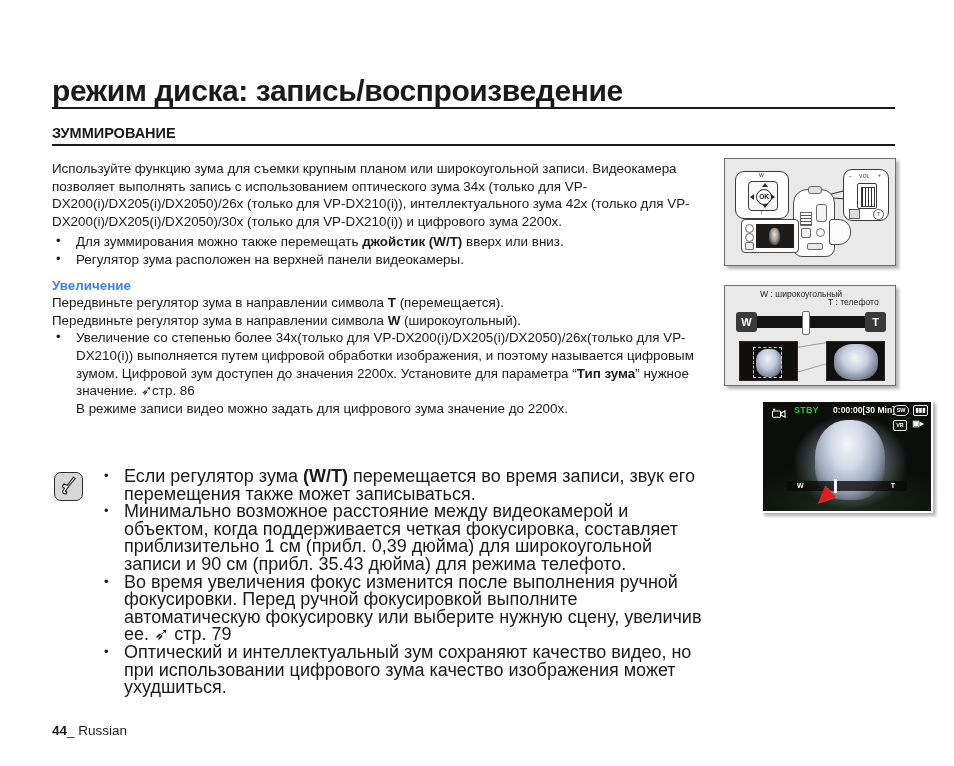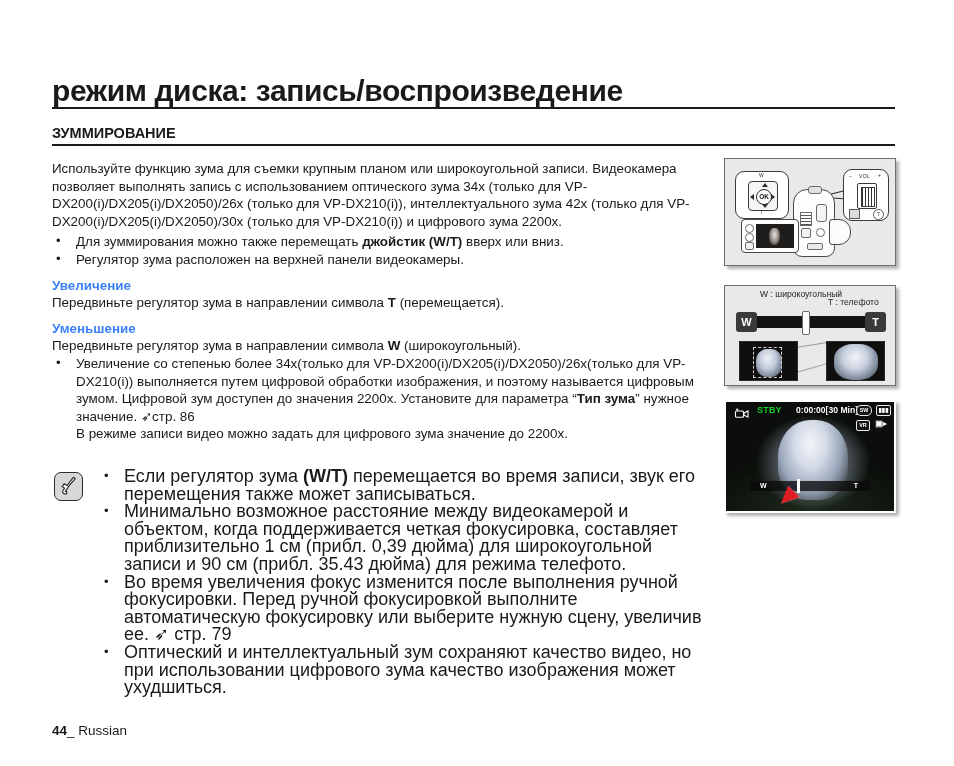--- a/index.html
+++ b/index.html
@@ -159,21 +159,21 @@
   .fig {
     position: absolute;
     background: #e9e9e9;
     border: 1.4px solid #6f6f6f;
     box-sizing: border-box;
     box-shadow: 3px 3px 3px rgba(0,0,0,0.30);
   }
   #fig1 { left: 724px; top: 158px; width: 172px; height: 108px; }
   #fig2 { left: 724px; top: 285px; width: 172px; height: 101px; }
   #fig3 {
-    left: 724px; top: 400px; width: 172px; height: 113px;
+    left: 761px; top: 400px; width: 172px; height: 113px;
     background: #14532d; border-color: #ffffff; border-width: 2px;
   }
 
   
   .cam-body {
     position: absolute;
     left: 68px; top: 30px;
     width: 40px; height: 66px;
     border: 1.3px solid #4a4a4a;
     border-radius: 14px 14px 9px 9px;
@@ -461,21 +461,20 @@
     <div class="spacer-xs"></div>
 
     <ul class="bullets">
       <li><span>Для зуммирования можно также перемещать </span><b>джойстик (W/T)</b><span> вверх или вниз.</span></li>
       <li><span>Регулятор зума расположен на верхней панели видеокамеры.</span></li>
     </ul>
 
     <div class="sub-head">Увеличение</div>
     <p class="para"><span>Передвиньте регулятор зума в направлении символа </span><b>T</b><span> (перемещается).</span></p>
 
-    <div class="sub-head">Уменьшение</div>
     <p class="para"><span>Передвиньте регулятор зума в направлении символа </span><b>W</b><span> (широкоугольный).</span></p>
 
     <ul class="bullets">
       <li><span>Увеличение со степенью более 34x(только для VP-DX200(i)/DX205(i)/DX2050)/26x(только для VP-DX210(i)) выполняется путем цифровой обработки изображения, и поэтому называется цифровым зумом. Цифровой зум доступен до значения 2200x. Установите для параметра “</span><b>Тип зума</b><span>” нужное значение. </span><span>➶</span><span>стр. 86</span><br><span>В режиме записи видео можно задать для цифрового зума значение до 2200x.</span></li>
     </ul>
   </div>
 
   <div class="note-block">
     <div class="note-icon">
       <svg width="26" height="26" viewBox="0 0 26 26" aria-hidden="true">

